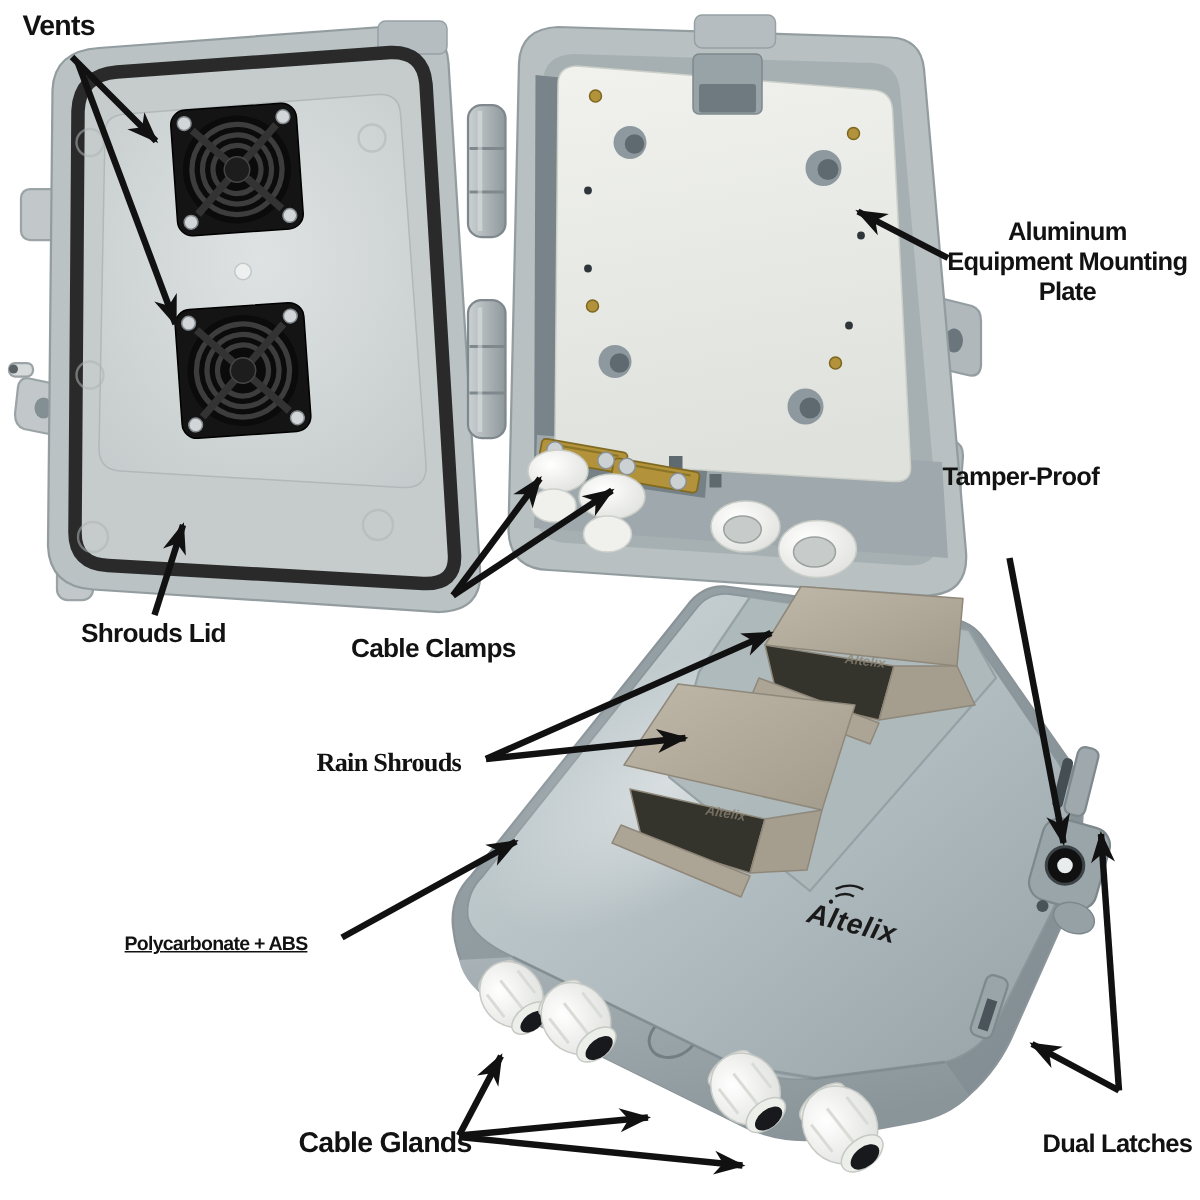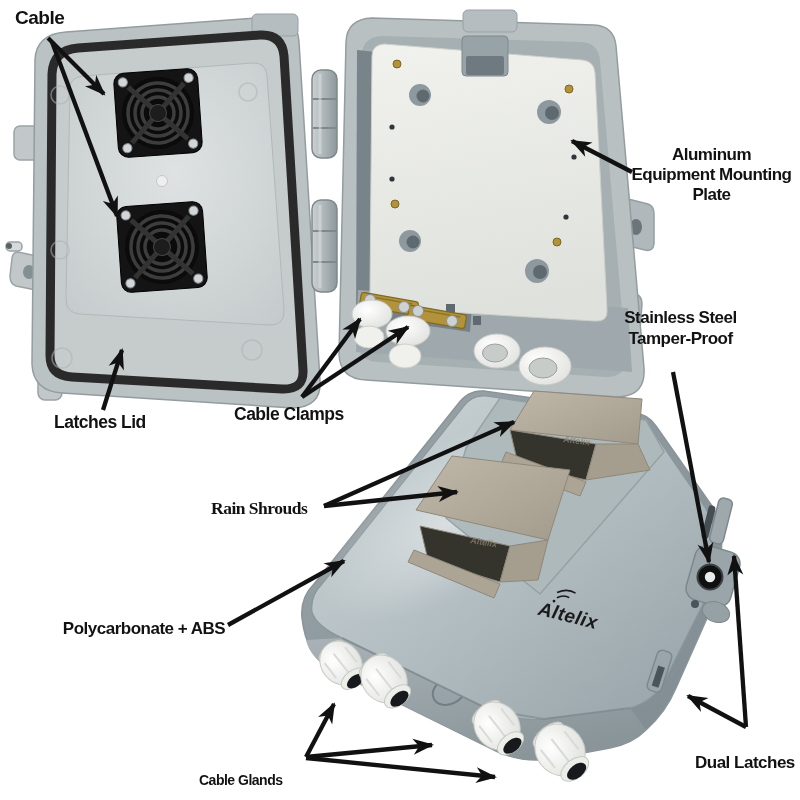--- a/index.html
+++ b/index.html
@@ -7,25 +7,25 @@
   .stage{position:relative;width:800px;height:800px;background:#ffffff;overflow:hidden;
          font-family:"Liberation Sans",sans-serif;}
   .art{position:absolute;left:0;top:0;}
   .lbl{position:absolute;font-weight:700;color:#121212;white-space:nowrap;
        font-size:17.5px;letter-spacing:-0.5px;line-height:1.12;z-index:5;}
   .lbl.multi{white-space:normal;text-align:center;}
   .lbl .ln{display:block;}
   #lbl-vents{left:15px;top:7px;font-size:19px;}
   #lbl-mounting{left:609px;top:145px;width:205px;font-size:17px;line-height:20px;}
   #lbl-gasketed{left:54px;top:413px;}
-  #lbl-clamps{left:234px;top:405px;}
+  #lbl-clamps{left:234px;top:423px;}
   #lbl-locking{left:593px;top:307px;width:175px;font-size:17px;line-height:21px;}
   #lbl-shrouds{left:211px;top:499px;font-family:Liberation Serif, serif;}
-  #lbl-construction{left:32px;top:618px;width:224px;font-size:17px;line-height:21px;}
-  #lbl-glands{left:199px;top:773px;font-size:14px;}
+  #lbl-construction{left:32px;top:618px;width:224px;font-size:13px;line-height:21px;text-decoration:underline;}
+  #lbl-glands{left:199px;top:752px;font-size:19px;}
   #lbl-latches{left:695px;top:737px;font-size:17px;margin-top:16px;}
 </style>
 </head>
 <body>
 
 <div class="stage">
 
 <svg class="art" width="800" height="800" viewBox="0 0 800 800">
   <defs>
     <marker id="ah" markerUnits="userSpaceOnUse" markerWidth="24" markerHeight="20" refX="20" refY="9" orient="auto">
@@ -342,34 +342,33 @@
     <line x1="324" y1="506" x2="457" y2="492" marker-end="url(#ah)"></line>
     <line x1="228" y1="625" x2="344" y2="561" marker-end="url(#ah)"></line>
     <line x1="306" y1="757" x2="334" y2="704" marker-end="url(#ah)"></line>
     <line x1="306" y1="757" x2="432" y2="745" marker-end="url(#ah)"></line>
     <line x1="306" y1="758" x2="495" y2="777" marker-end="url(#ah)"></line>
     <line x1="746" y1="727" x2="688" y2="696" marker-end="url(#ah)"></line>
     <line x1="746" y1="727" x2="734" y2="556" marker-end="url(#ah)"></line>
   </g>
 </svg>
 
-  <div class="lbl" id="lbl-vents">Cable</div>
+  <div class="lbl" id="lbl-vents">Vents</div>
 
   <div class="lbl multi" id="lbl-mounting">
     <span class="ln">Aluminum</span>
     <span class="ln">Equipment Mounting</span>
     <span class="ln">Plate</span>
   </div>
 
-  <div class="lbl" id="lbl-gasketed">Latches Lid</div>
+  <div class="lbl" id="lbl-gasketed">Shrouds Lid</div>
 
   <div class="lbl" id="lbl-clamps">Cable Clamps</div>
 
   <div class="lbl multi" id="lbl-locking">
-    <span class="ln">Stainless Steel</span>
     <span class="ln">Tamper-Proof</span>
   </div>
 
   <div class="lbl" id="lbl-shrouds">Rain Shrouds</div>
 
   <div class="lbl multi" id="lbl-construction">
     <span class="ln">Polycarbonate + ABS</span>
   </div>
 
   <div class="lbl" id="lbl-glands">Cable Glands</div>

